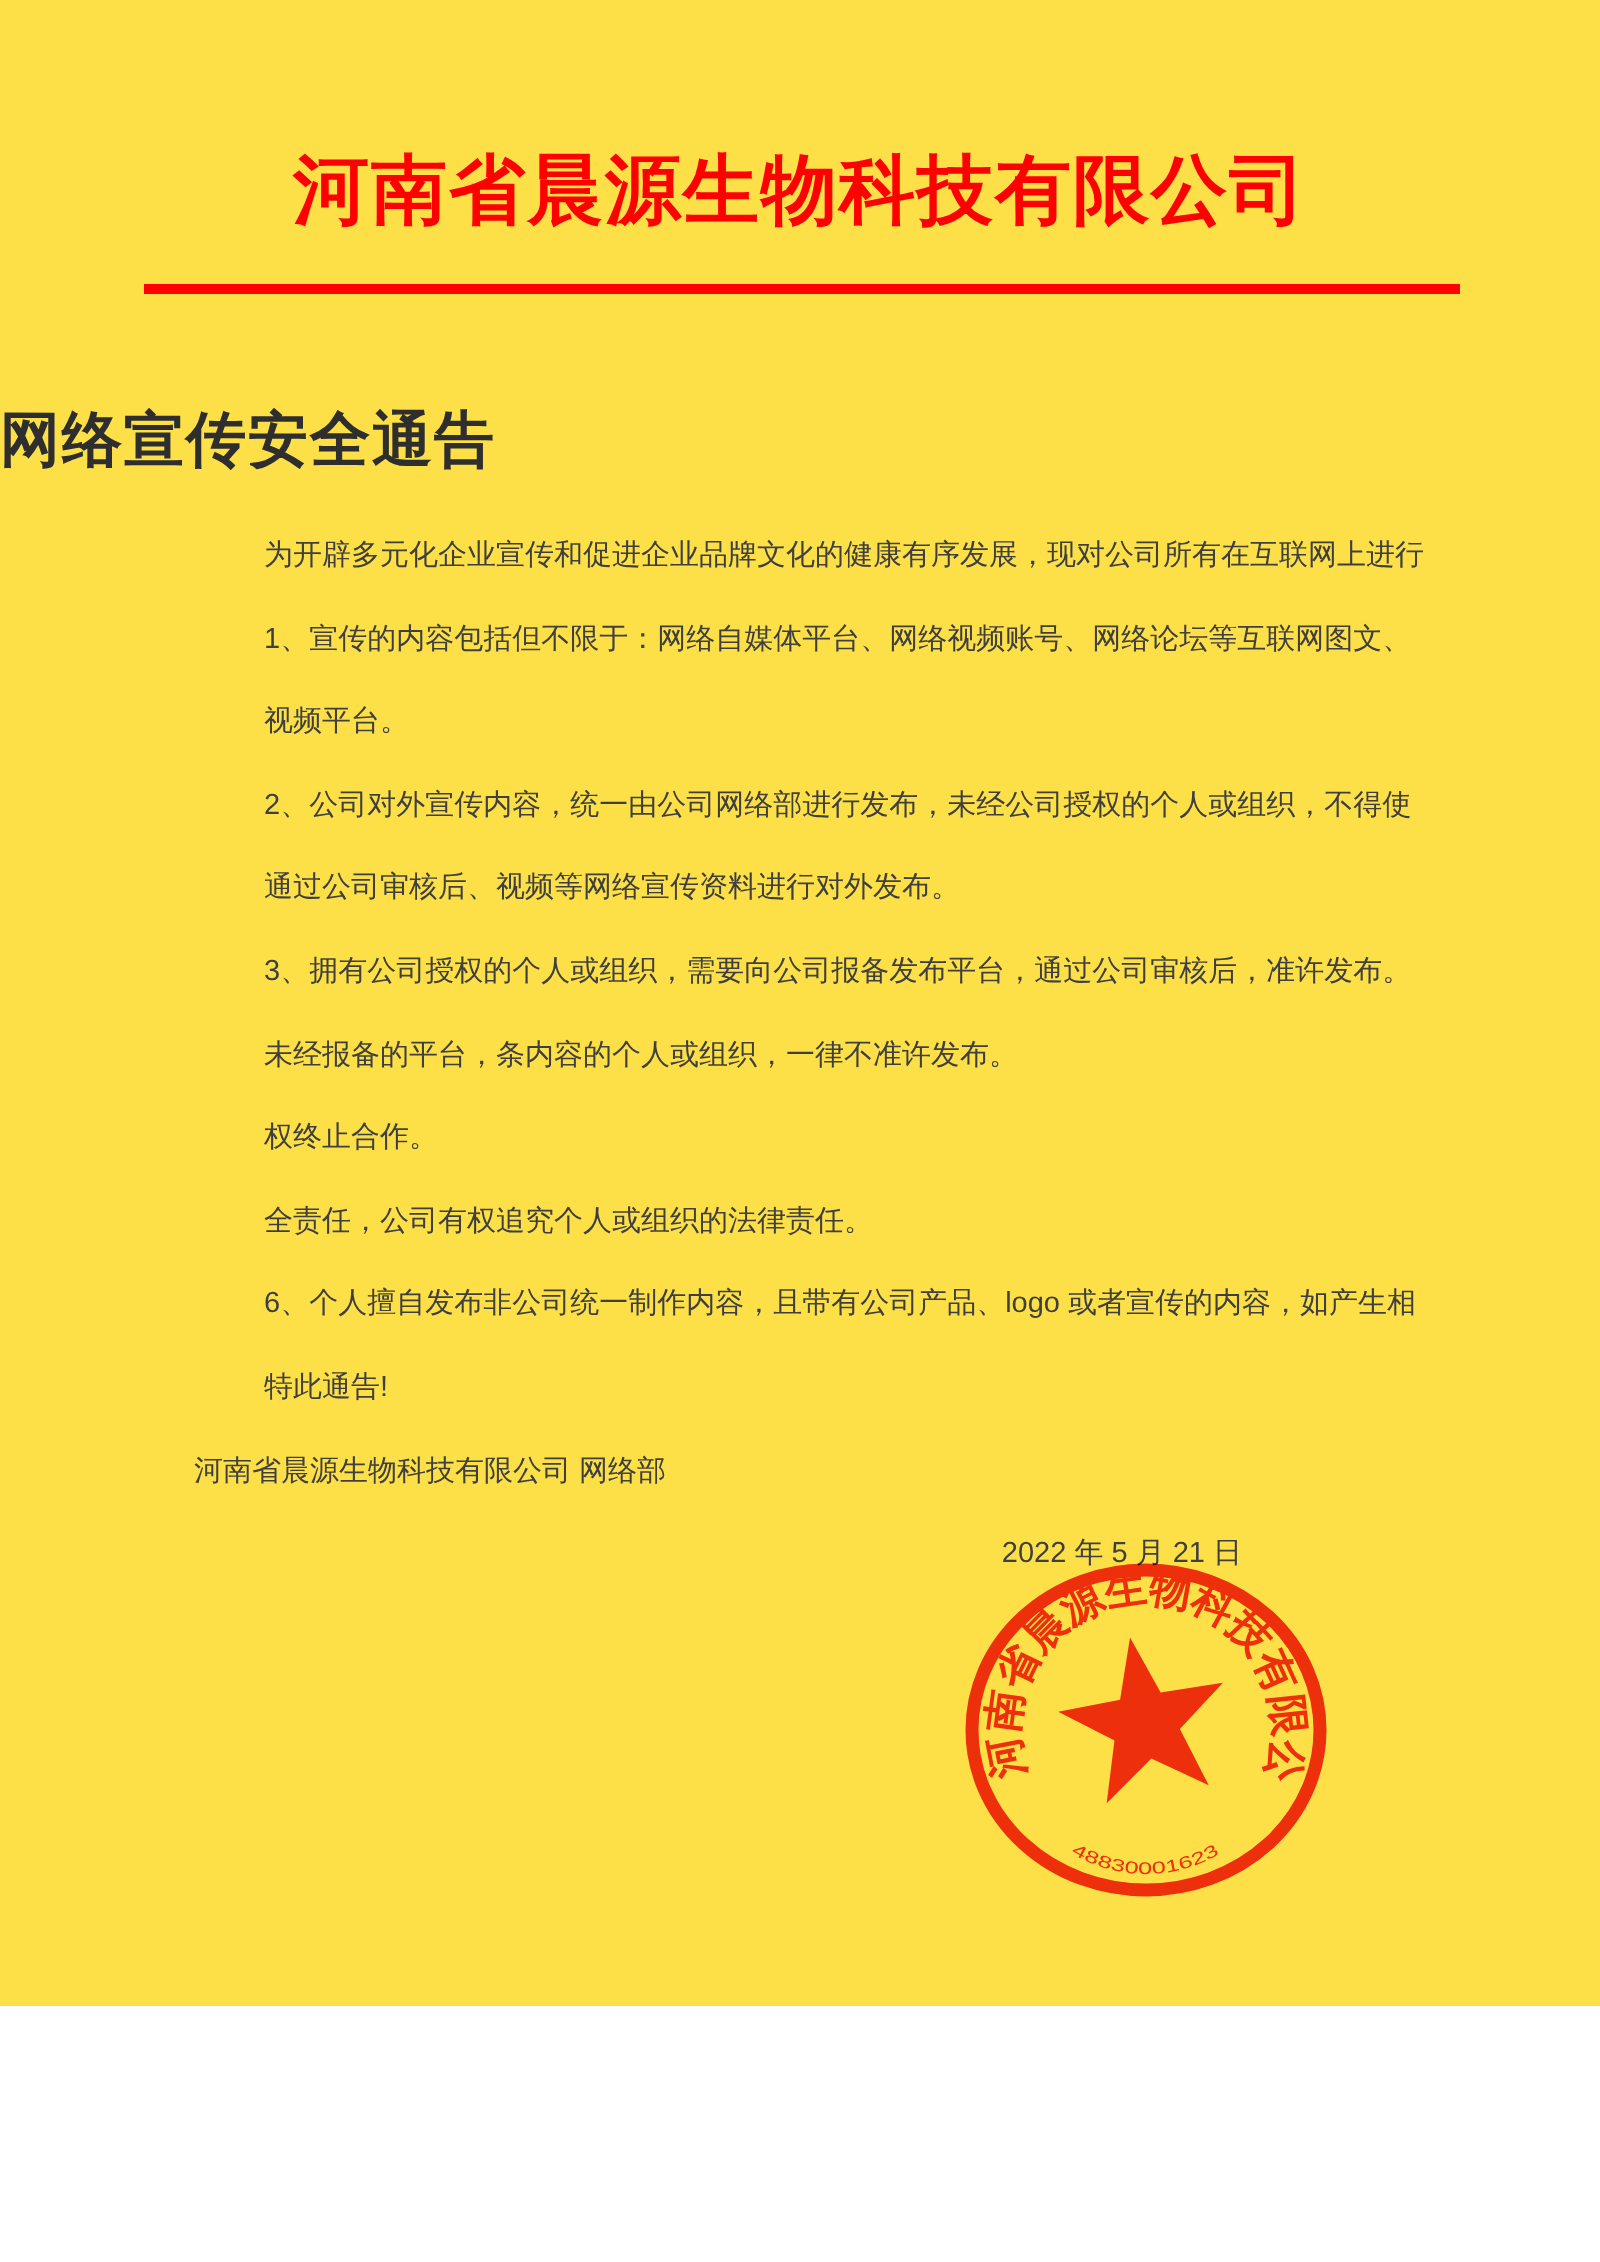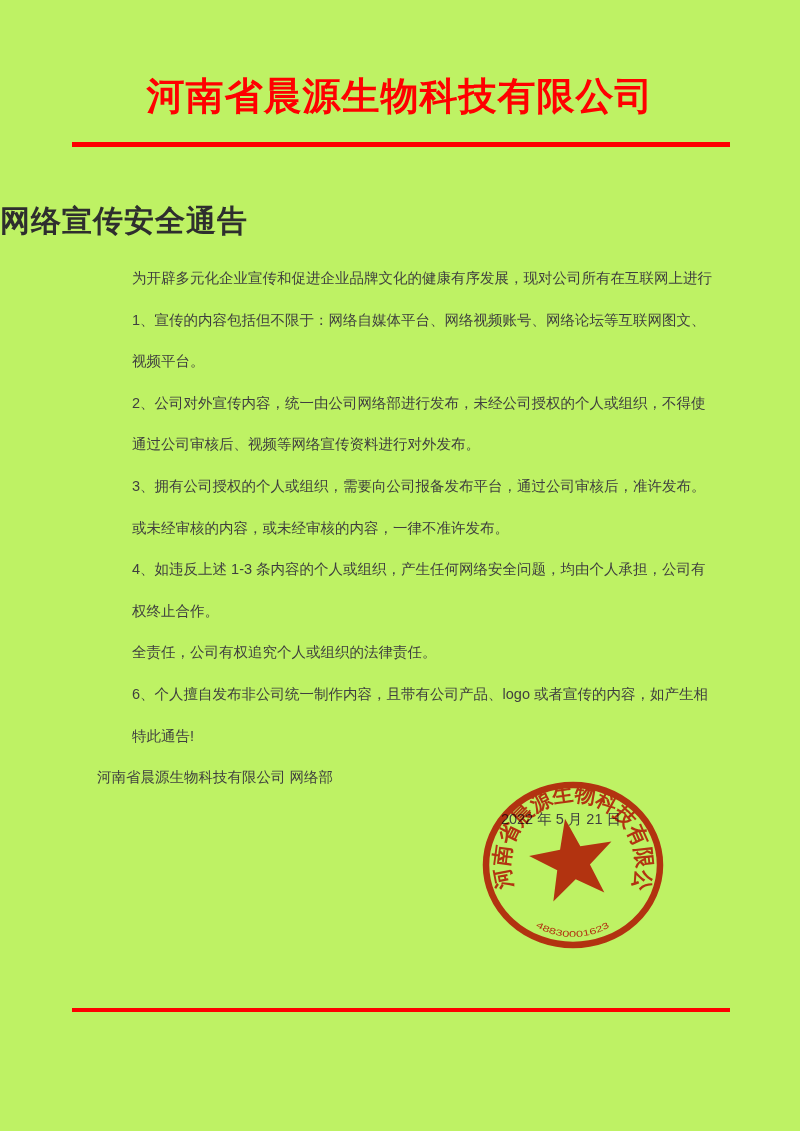--- a/index.html
+++ b/index.html
@@ -1,20 +1,20 @@
 <!DOCTYPE html>
 <html><head>
 <meta charset="utf-8">
 <style>
   * { margin:0; padding:0; box-sizing:border-box; }
   html,body { background:#ffffff; }
   .page {
     position:relative;
-    width:800px; height:1131px;
-    background:#bef264;
+    width:800px; height:1003px;
+    background:#fde047;
     overflow:hidden;
     font-family:"Liberation Sans","DejaVu Sans",sans-serif;
   }
   .company-header {
     position:absolute; top:72px; left:0; width:100%;
     text-align:center;
     font-family:"Liberation Serif","DejaVu Serif",serif;
     font-weight:bold;
     font-size:38px; line-height:48px;
     color:#ff0000;
@@ -71,22 +71,21 @@
 
   <div class="doc-title">网络宣传安全通告</div>
 
   <div class="body-block">
     <div class="ln ind">为开辟多元化企业宣传和促进企业品牌文化的健康有序发展，现对公司所有在互联网上进行</div>
     <div class="ln ind">1、宣传的内容包括但不限于：网络自媒体平台、网络视频账号、网络论坛等互联网图文、</div>
     <div class="ln ind">视频平台。</div>
     <div class="ln ind">2、公司对外宣传内容，统一由公司网络部进行发布，未经公司授权的个人或组织，不得使</div>
     <div class="ln ind">通过公司审核后、视频等网络宣传资料进行对外发布。</div>
     <div class="ln ind">3、拥有公司授权的个人或组织，需要向公司报备发布平台，通过公司审核后，准许发布。</div>
-    <div class="ln ind">或未经审核的内容，或未经审核的内容，一律不准许发布。</div>
-    <div class="ln ind">4、如违反上述 1-3 条内容的个人或组织，产生任何网络安全问题，均由个人承担，公司有</div>
+    <div class="ln ind">未经报备的平台，条内容的个人或组织，一律不准许发布。</div>
     <div class="ln ind">权终止合作。</div>
     <div class="ln ind">全责任，公司有权追究个人或组织的法律责任。</div>
     <div class="ln ind">6、个人擅自发布非公司统一制作内容，且带有公司产品、logo 或者宣传的内容，如产生相</div>
     <div class="ln ind">特此通告!</div>
     <div class="ln sig">河南省晨源生物科技有限公司 网络部</div>
     <div class="ln date">2022 年 5 月 21 日</div>
   </div>
 
   <svg class="seal" viewBox="0 0 192 174" xmlns="http://www.w3.org/2000/svg" xmlns:xlink="http://www.w3.org/1999/xlink">
     <defs>

